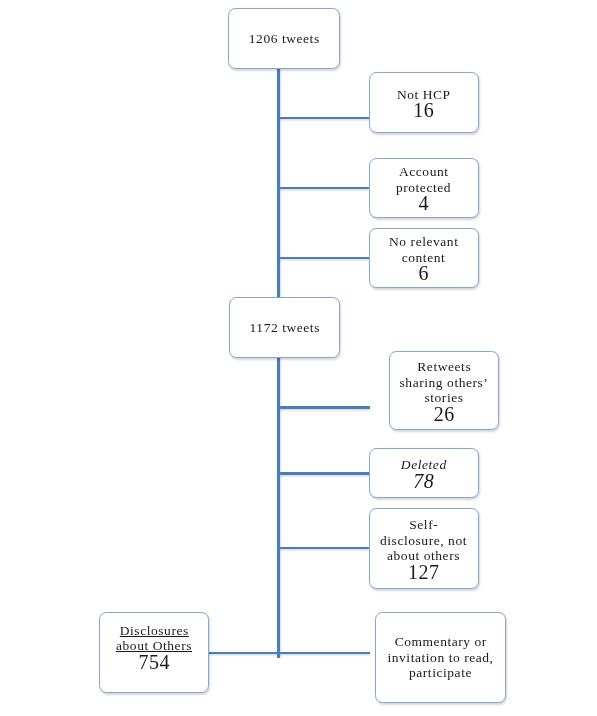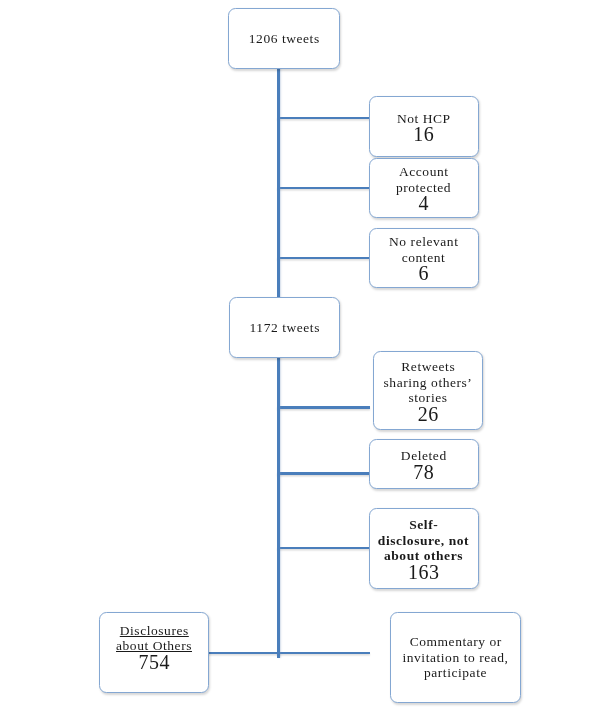--- a/index.html
+++ b/index.html
@@ -50,21 +50,21 @@
   <div class="conn h" style="left:277px; top:546.5px; width:92.5px;"></div>
   <div class="conn h" style="left:277px; top:651.5px; width:92.5px;"></div>
   <div class="conn h" style="left:208px; top:651.5px; width:72px;"></div>
 
   <div class="node" style="left:228px; top:8px; width:112px; height:61px;">
     <div>
         <span class="lbl">1206 tweets</span>
       </div>
   </div>
 
-  <div class="node" style="left:368.5px; top:96px; width:110px; height:61px;">
+  <div class="node" style="left:368.5px; top:72px; width:110px; height:61px;">
     <div>
         <span class="lbl">Not HCP</span>
         <span class="cnt">16</span>
       </div>
   </div>
 
   <div class="node" style="left:368.5px; top:158px; width:110px; height:60px;">
     <div>
         <span class="lbl" style="white-space: pre-line;">Account
 protected</span>
@@ -79,54 +79,54 @@
         <span class="cnt">6</span>
       </div>
   </div>
 
   <div class="node" style="left:229px; top:297px; width:111px; height:61px;">
     <div>
         <span class="lbl">1172 tweets</span>
       </div>
   </div>
 
-  <div class="node" style="left:373px; top:351px; width:110px; height:79px;">
+  <div class="node" style="left:389px; top:351px; width:110px; height:79px;">
     <div>
         <span class="lbl" style="white-space: pre-line;">Retweets
 sharing others’
 stories</span>
         <span class="cnt">26</span>
       </div>
   </div>
 
-  <div class="node" style="left:368.5px; top:439px; width:110px; height:50px;">
+  <div class="node" style="left:368.5px; top:448px; width:110px; height:50px;font-style:italic;">
     <div>
         <span class="lbl">Deleted</span>
         <span class="cnt">78</span>
       </div>
   </div>
 
   <div class="node" style="left:368.5px; top:508px; width:110px; height:81px;">
     <div>
-        <span class="lbl" style="white-space: pre-line; font-weight: bold;">Self-
+        <span class="lbl" style="white-space: pre-line;">Self-
 disclosure, not
 about others</span>
-        <span class="cnt">163</span>
+        <span class="cnt">127</span>
       </div>
   </div>
 
   <div class="node" style="left:99px; top:612px; width:110px; height:81px;">
     <div class="shift-up">
         <span class="lbl" style="white-space: pre-line; text-decoration: underline;">Disclosures
 about Others</span>
         <span class="cnt">754</span>
       </div>
   </div>
 
-  <div class="node" style="left:390px; top:612px; width:131px; height:91px;">
+  <div class="node" style="left:375px; top:612px; width:131px; height:91px;">
     <div>
         <span class="lbl" style="white-space: pre-line;">Commentary or
 invitation to read,
 participate</span>
       </div>
   </div>
 
 </div>
 
 </body></html>

